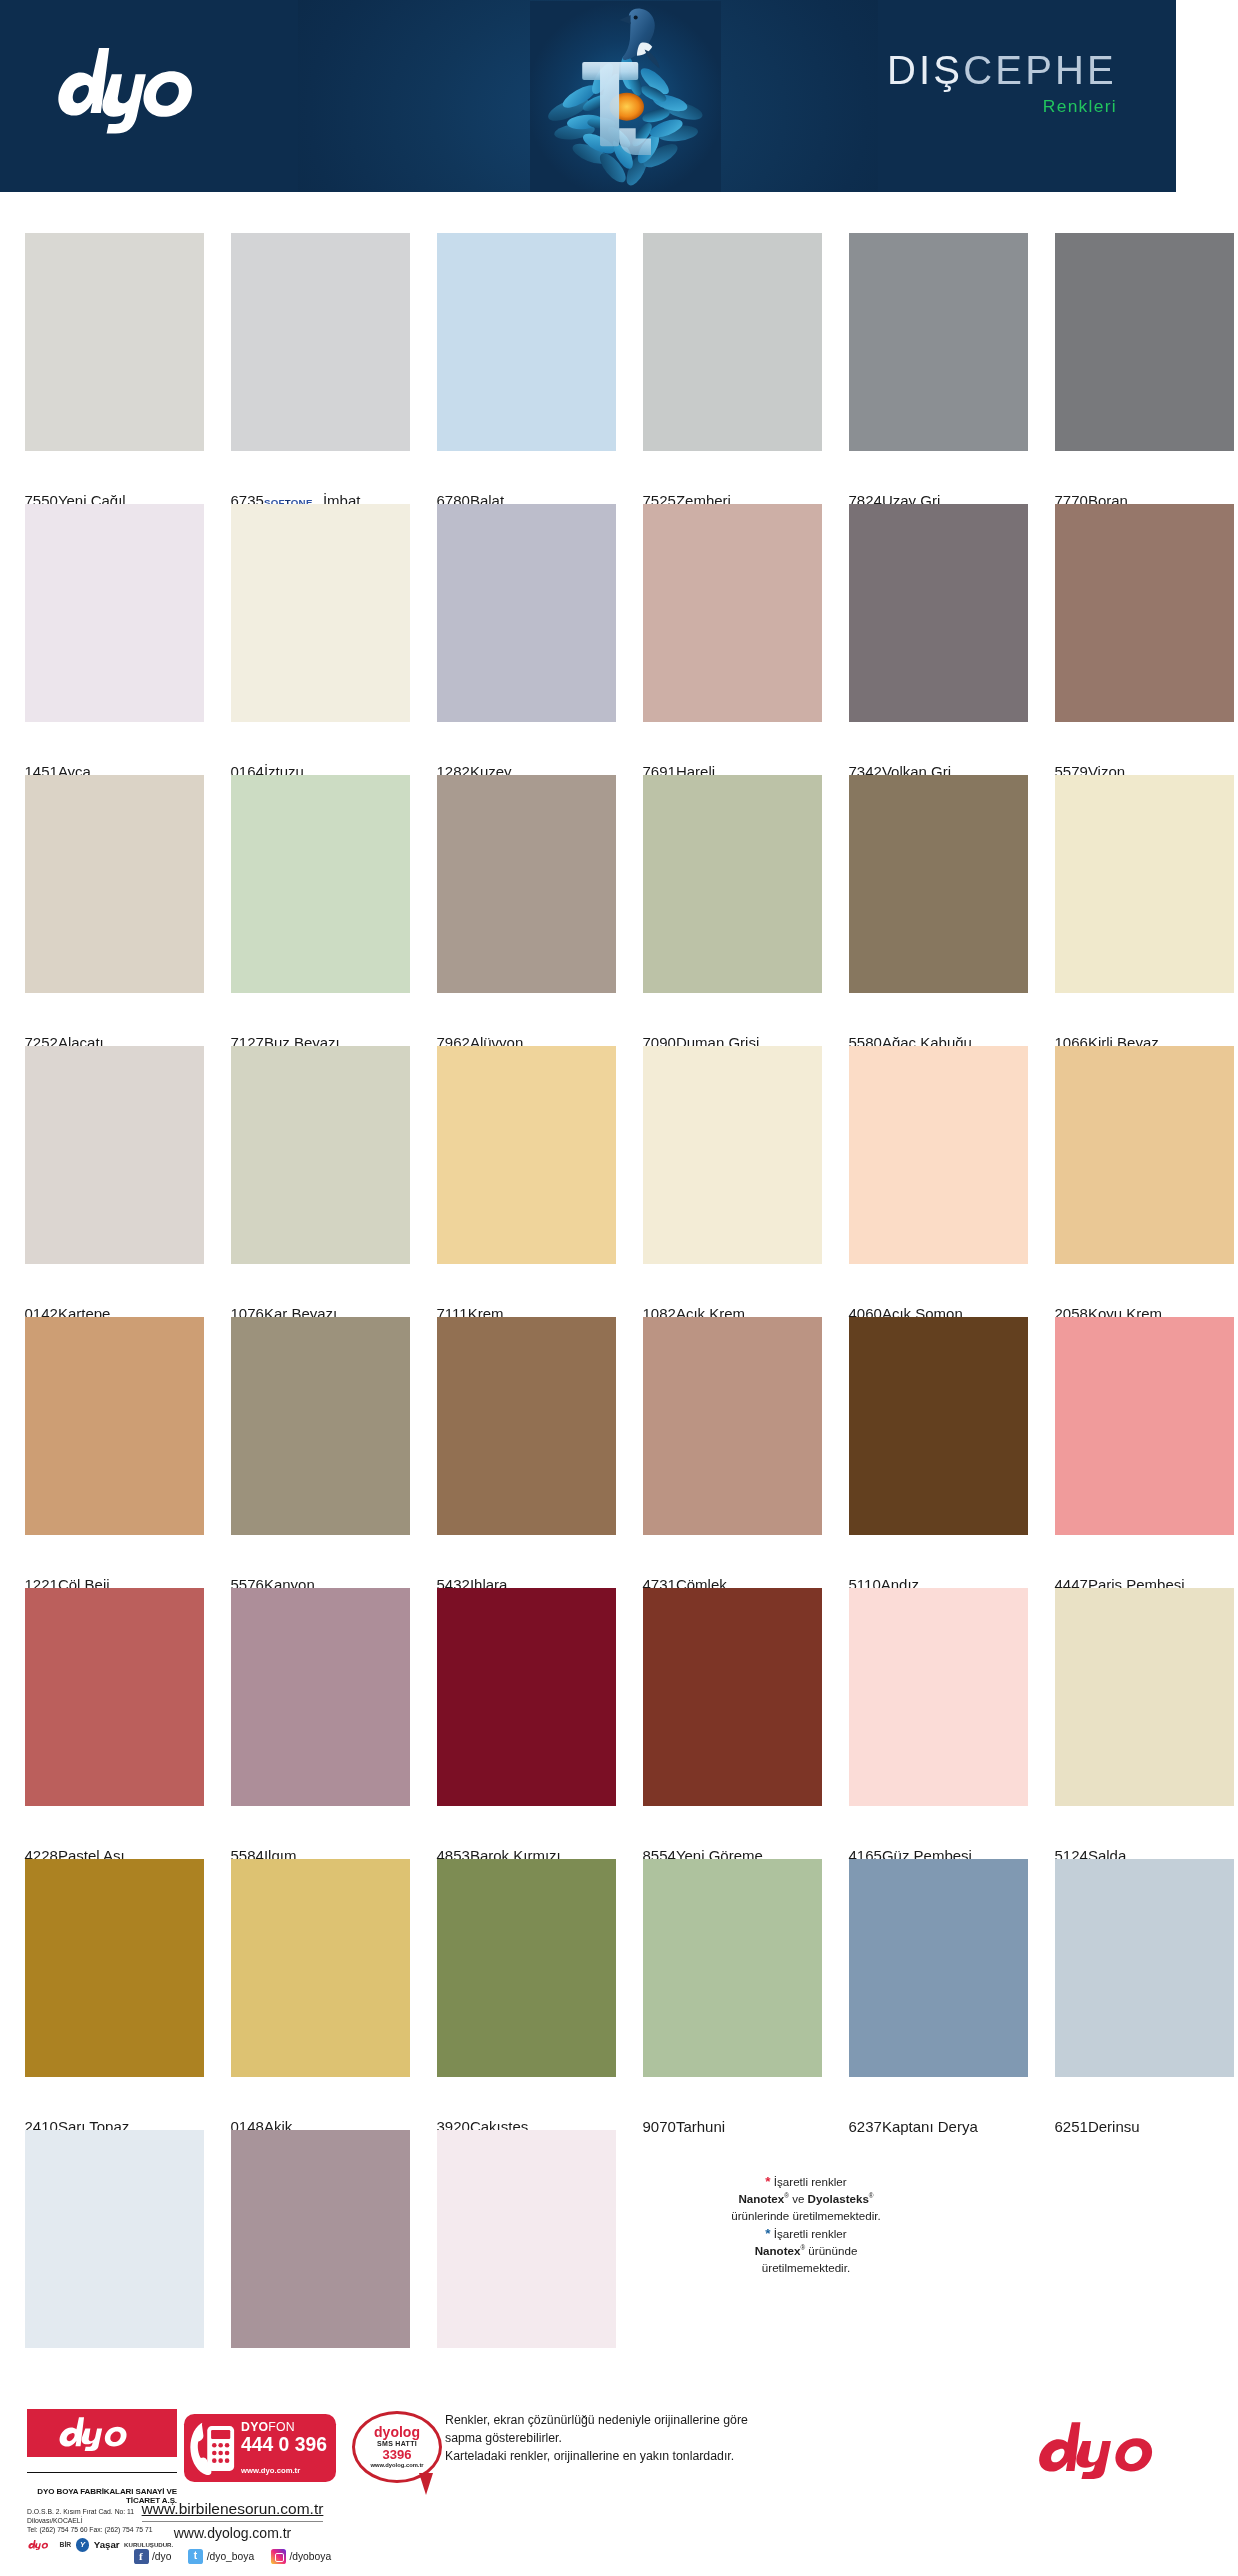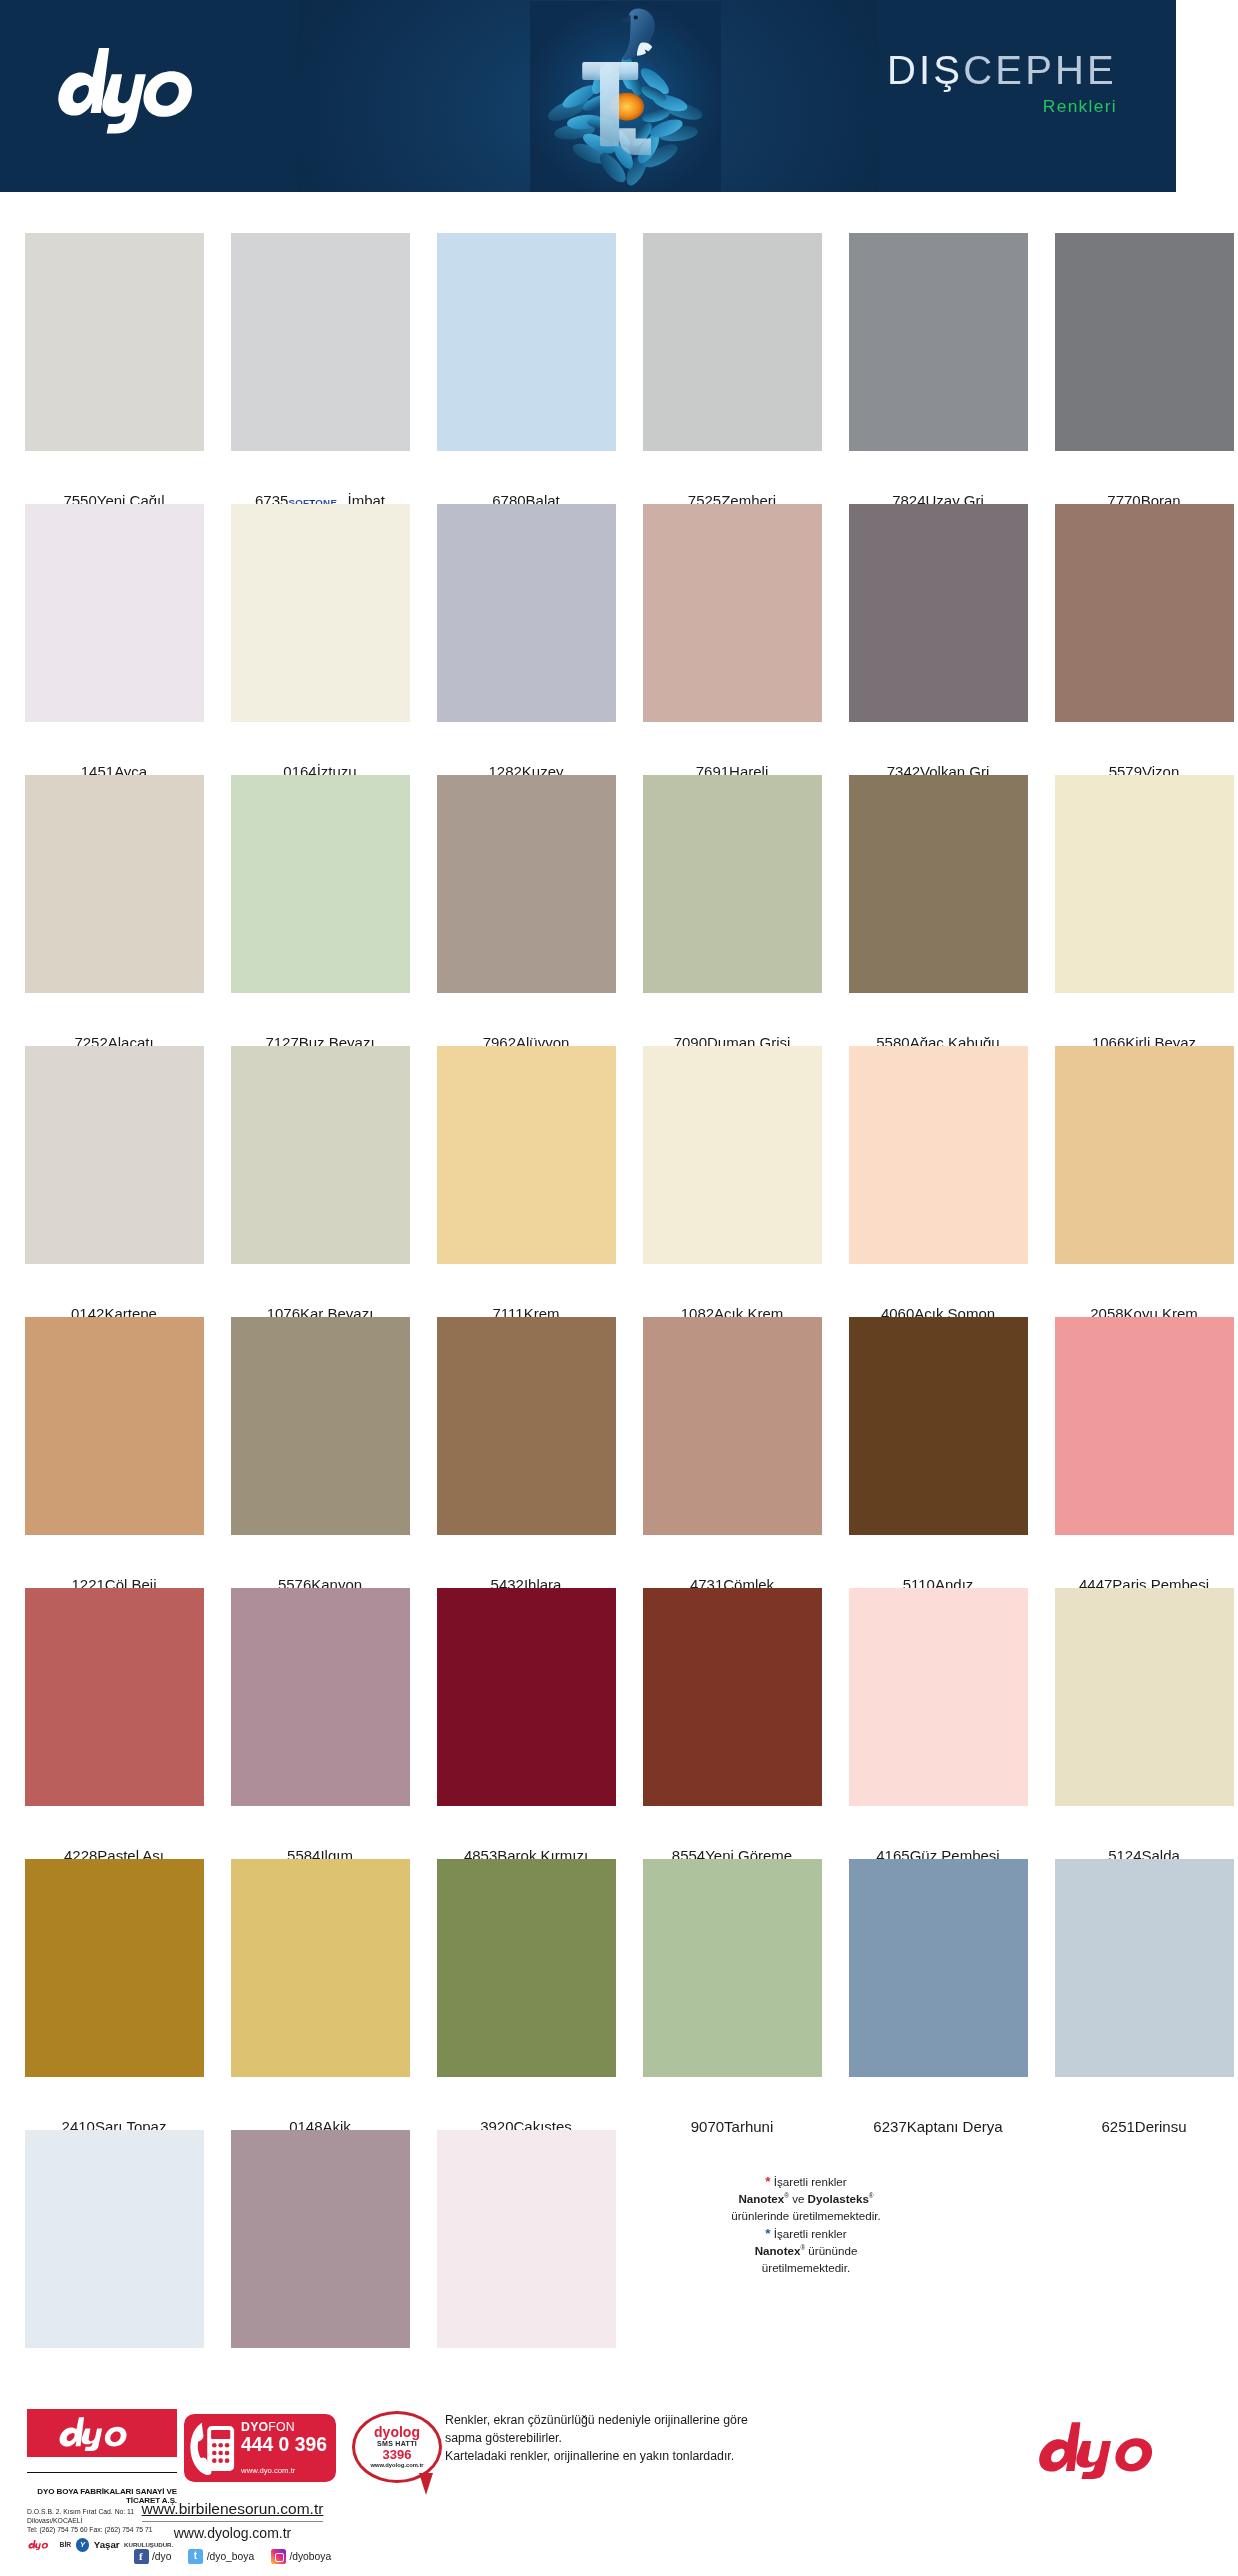--- a/index.html
+++ b/index.html
@@ -92,21 +92,21 @@
     width: 179px;
     background: #ffffff;
   }
   .cell .caption {
     position: absolute;
     left: 24.5px;
     top: 267px;
     width: 179px;
     display: flex;
     align-items: baseline;
-    justify-content: center;
+    justify-content: flex-start;
     font-size: 15px;
     color: #1a1a1a;
     white-space: nowrap;
   }
   .cell .code { font-size: 15px; letter-spacing: 0px; }
   .cell .namewrap { display: flex; align-items: baseline; gap: 10.3px; margin-top: 33px; }
   .cell .cname { font-size: 15px; }
   .softone {
     font-size: 9.7px;
     font-weight: 700;
@@ -193,21 +193,21 @@
     border-radius: 10.3px;
     display: flex; align-items: center; gap: 3.9px;
     padding: 5.2px 6.4px 5.2px 5.2px;
   }
   .dyofon .phone-ico { width: 48px; height: 55px; flex: 0 0 auto; }
   .dyofon .phone-ico svg { width: 100%; height: 100%; display: block; }
   .dyofon .txt { color: #fff; line-height: 1.05; }
   .dyofon .t1 { font-size: 12.3px; font-weight: 700; letter-spacing: 0.2px; }
   .dyofon .t1 .light { font-weight: 400; }
   .dyofon .t2 { font-size: 19.3px; font-weight: 700; letter-spacing: 0px; margin-top: 1.3px; }
-  .dyofon .t3 { font-size: 7.7px; font-weight: 400; margin-top: 12px; }
+  .dyofon .t3 { font-size: 7.7px; font-weight: 700; margin-top: 12px; }
 
   .dyolog {
     position: absolute;
     left: 352px; top: 24.5px;
     width: 95px; height: 83px;
   }
   .dyolog .bubble {
     position: relative;
     width: 90px; height: 72px;
     border: 3.9px solid #c6202e;

